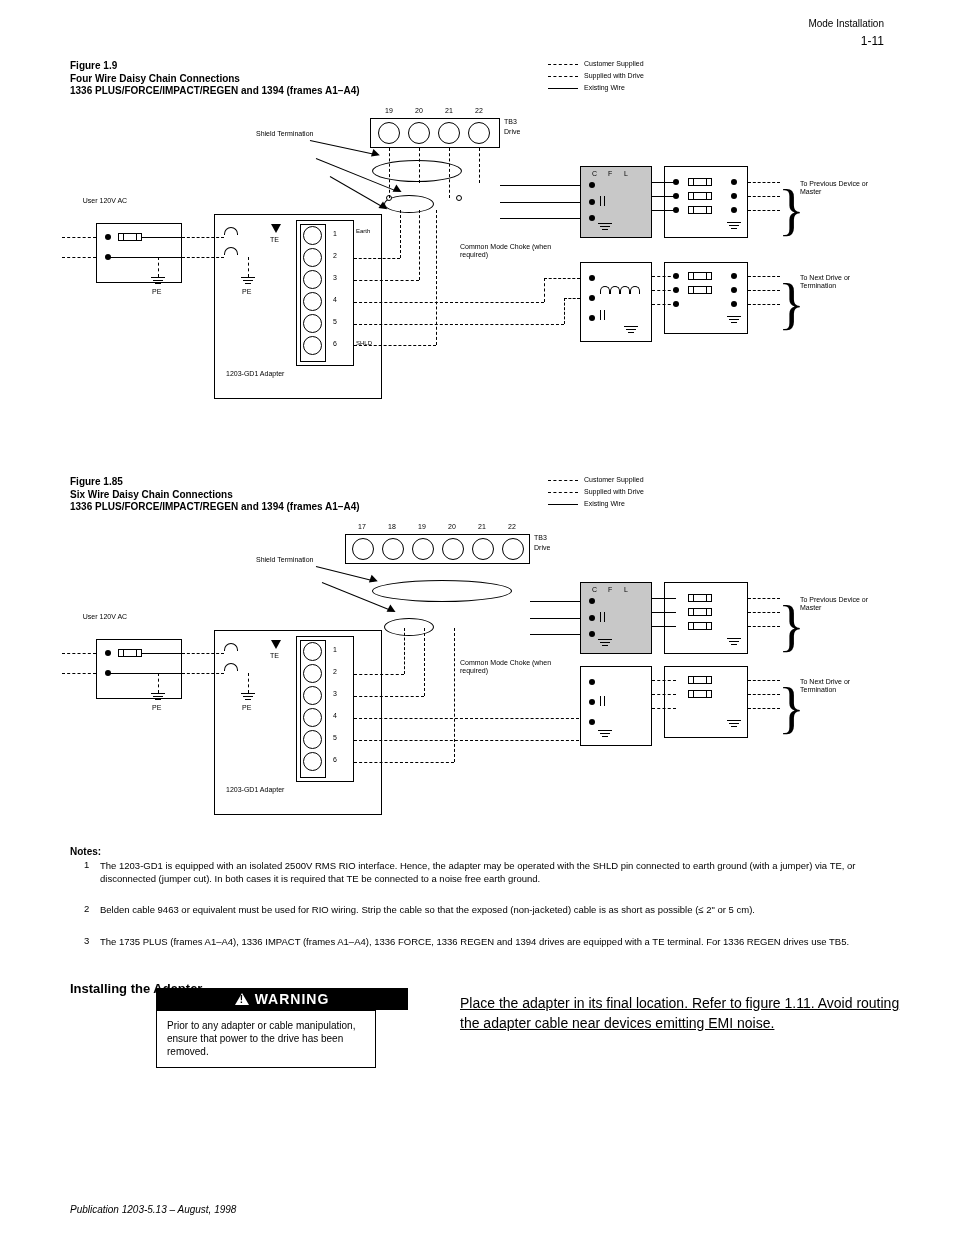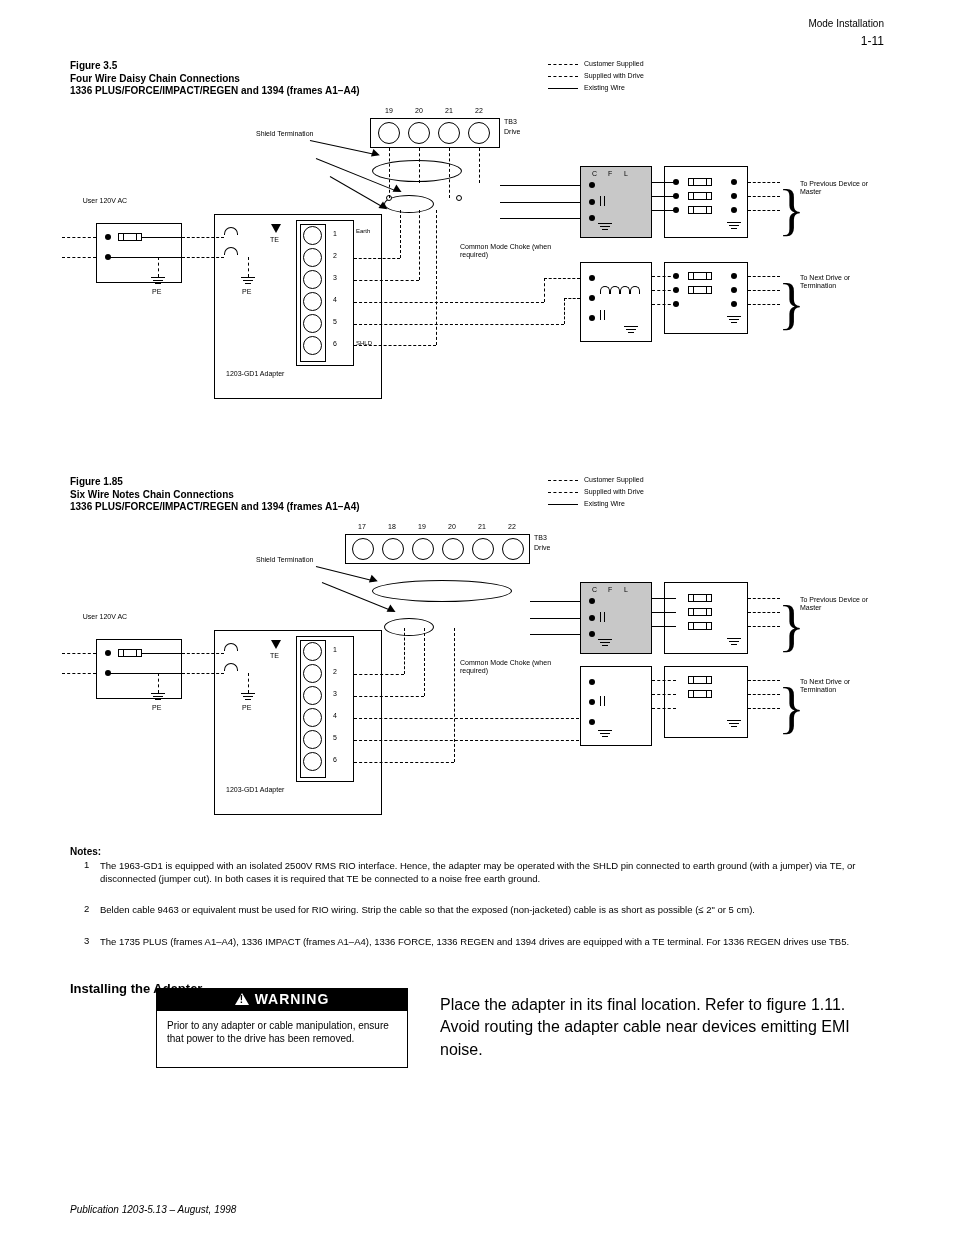--- a/index.html
+++ b/index.html
@@ -49,21 +49,21 @@
   .warn-box { position:absolute; border:1px solid #000; padding:8px 10px; font-size:10px; line-height:1.3;}
   .footer { position:absolute; font-size:10px; font-style:italic;}
   .page-no { position:absolute; font-size:12px;}
 </style>
 </head>
 <body>
 
 <div class="lbl" style="right:70px; top:18px; font-size:10px;">Mode Installation</div>
 <div class="page-no" style="right:70px; top:34px;">1-11</div>
 
-<div class="lbl lbl-b" style="left:70px; top:60px; font-size:10px;">Figure 3.5</div>
+<div class="lbl lbl-b" style="left:70px; top:60px; font-size:10px;">Figure 1.9</div>
 <div class="lbl" style="left:70px; top:73px; font-size:10px; font-weight:bold;">Four Wire Daisy Chain Connections</div>
 <div class="lbl" style="left:70px; top:85px; font-size:10px; font-weight:bold;">1336 PLUS/FORCE/IMPACT/REGEN and 1394 (frames A1–A4)</div>
 
 <div class="dash-h" style="left:548px; top:64px; width:30px;"></div>
 <div class="lbl lbl-sm" style="left:584px; top:60px;">Customer Supplied</div>
 <div class="dash-h" style="left:548px; top:76px; width:30px;"></div>
 <div class="lbl lbl-sm" style="left:584px; top:72px;">Supplied with Drive</div>
 <div class="sol-h" style="left:548px; top:88px; width:30px;"></div>
 <div class="lbl lbl-sm" style="left:584px; top:84px;">Existing Wire</div>
 
@@ -247,21 +247,21 @@
 <div class="dash-h" style="left:544px; top:278px; width:36px;"></div>
 <div class="dash-v" style="left:564px; top:298px; height:26px;"></div>
 <div class="dash-h" style="left:564px; top:298px; width:16px;"></div>
 <div class="dash-h" style="left:652px; top:276px; width:24px;"></div>
 <div class="dash-h" style="left:652px; top:290px; width:24px;"></div>
 <div class="dash-h" style="left:652px; top:304px; width:24px;"></div>
 
 <div class="lbl lbl-sm" style="left:460px; top:243px; width:120px;">Common Mode Choke (when required)</div>
 
 <div class="lbl lbl-b" style="left:70px; top:476px; font-size:10px;">Figure 1.85</div>
-			<div class="lbl" style="left:70px; top:489px; font-size:10px; font-weight:bold;">Six Wire Notes Chain Connections</div>
+			<div class="lbl" style="left:70px; top:489px; font-size:10px; font-weight:bold;">Six Wire Daisy Chain Connections</div>
 <div class="lbl" style="left:70px; top:501px; font-size:10px; font-weight:bold;">1336 PLUS/FORCE/IMPACT/REGEN and 1394 (frames A1–A4)</div>
 
 <div class="dash-h" style="left:548px; top:480px; width:30px;"></div>
 <div class="lbl lbl-sm" style="left:584px; top:476px;">Customer Supplied</div>
 <div class="dash-h" style="left:548px; top:492px; width:30px;"></div>
 <div class="lbl lbl-sm" style="left:584px; top:488px;">Supplied with Drive</div>
 <div class="sol-h" style="left:548px; top:504px; width:30px;"></div>
 <div class="lbl lbl-sm" style="left:584px; top:500px;">Existing Wire</div>
 
 <div class="box" style="left:345px; top:534px; width:185px; height:30px;"></div>
@@ -412,31 +412,31 @@
 <div class="sol-h" style="left:530px; top:634px; width:50px;"></div>
 <div class="sol-h" style="left:652px; top:598px; width:24px;"></div>
 <div class="sol-h" style="left:652px; top:612px; width:24px;"></div>
 <div class="sol-h" style="left:652px; top:626px; width:24px;"></div>
 <div class="dash-h" style="left:652px; top:680px; width:24px;"></div>
 <div class="dash-h" style="left:652px; top:694px; width:24px;"></div>
 <div class="dash-h" style="left:652px; top:708px; width:24px;"></div>
 
 <div class="lbl lbl-b" style="left:70px; top:846px; font-size:10px;">Notes:</div>
 <div class="lbl" style="left:84px; top:860px; font-size:9.5px;">1</div>
-<div class="lbl" style="left:100px; top:860px; width:780px; font-size:9.5px; line-height:1.35;">The 1963-GD1 is equipped with an isolated 2500V RMS RIO interface. Hence, the adapter may be operated with the SHLD pin connected to earth ground (with a jumper) via TE, or disconnected (jumper cut). In both cases it is required that TE be connected to a noise free earth ground.</div>
+<div class="lbl" style="left:100px; top:860px; width:780px; font-size:9.5px; line-height:1.35;">The 1203-GD1 is equipped with an isolated 2500V RMS RIO interface. Hence, the adapter may be operated with the SHLD pin connected to earth ground (with a jumper) via TE, or disconnected (jumper cut). In both cases it is required that TE be connected to a noise free earth ground.</div>
 <div class="lbl" style="left:84px; top:904px; font-size:9.5px;">2</div>
 <div class="lbl" style="left:100px; top:904px; width:780px; font-size:9.5px; line-height:1.35;">Belden cable 9463 or equivalent must be used for RIO wiring. Strip the cable so that the exposed (non-jacketed) cable is as short as possible (≤ 2" or 5 cm).</div>
 <div class="lbl" style="left:84px; top:936px; font-size:9.5px;">3</div>
 <div class="lbl" style="left:100px; top:936px; width:780px; font-size:9.5px; line-height:1.35;">The 1735 PLUS (frames A1–A4), 1336 IMPACT (frames A1–A4), 1336 FORCE, 1336 REGEN and 1394 drives are equipped with a TE terminal. For 1336 REGEN drives use TB5.</div>
 
 <div class="lbl lbl-b" style="left:70px; top:982px; font-size:13px;">Installing the Adapter</div>
 
 <div class="warn-bar" style="left:156px; top:988px; width:252px; height:22px;">
   <span class="warn-tri"></span>
   <span>WARNING</span>
 </div>
-<div class="warn-box" style="left:156px; top:1010px; width:252px; height:58px;">
+<div class="warn-box" style="left:156px; top:1010px; width:220px; height:58px;">
   <span>Prior to any adapter or cable manipulation, ensure that power to the drive has been removed.</span>
 </div>
 
-<div class="lbl" style="left:440px; top:994px; width:440px; font-size:16px; line-height:1.4;">Place the adapter in its final location. Refer to figure 1.11. Avoid routing the adapter cable near devices emitting EMI noise.</div>
+<div class="lbl" style="left:460px; top:994px; width:440px; font-size:14px; line-height:1.4;text-decoration:underline;">Place the adapter in its final location. Refer to figure 1.11. Avoid routing the adapter cable near devices emitting EMI noise.</div>
 
 <div class="footer" style="left:70px; bottom:20px;">Publication 1203-5.13 – August, 1998</div>
 
 </body></html>

